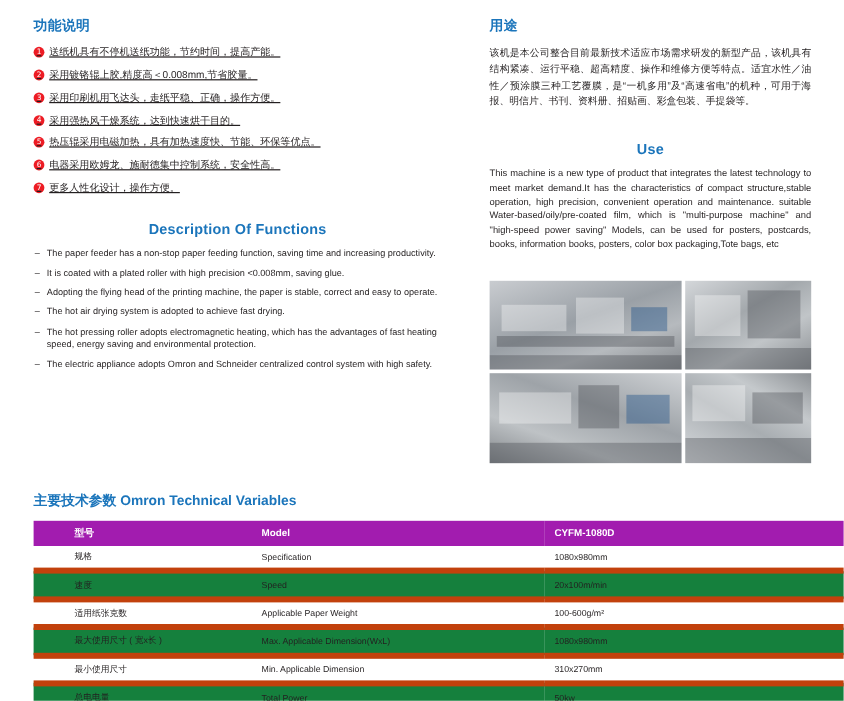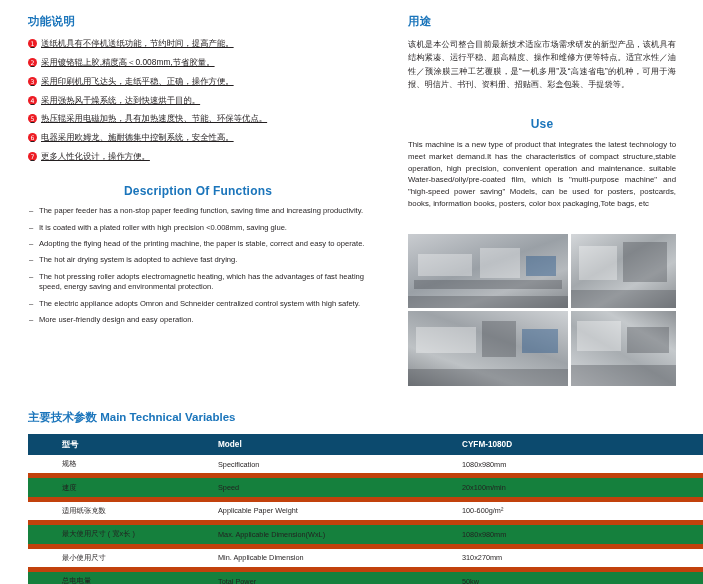--- a/index.html
+++ b/index.html
@@ -167,21 +167,21 @@
     font-weight: bold;
     color: #1b75bb;
     margin: 0 0 9px 0;
   }
   table.spec {
     border-collapse: collapse;
     width: 648px;
     table-layout: fixed;
   }
   table.spec th {
-    background: #0c4a6e;
+    background: #a21caf;
     color: #ffffff;
     font-size: 8.2px;
     font-weight: bold;
     text-align: left;
     padding: 5px 8px;
     border: none;
   }
   table.spec td {
     font-size: 7.3px;
     color: #231f20;
@@ -239,21 +239,20 @@
 
     <div class="desc-block">
       <h2 class="sec-title-en">Description Of Functions</h2>
       <ul class="dashlist">
         <li>The paper feeder has a non-stop paper feeding function, saving time and increasing productivity.</li>
         <li>It is coated with a plated roller with high precision &lt;0.008mm, saving glue.</li>
         <li>Adopting the flying head of the printing machine, the paper is stable, correct and easy to operate.</li>
         <li>The hot air drying system is adopted to achieve fast drying.</li>
         <li>The hot pressing roller adopts electromagnetic heating, which has the advantages of fast heating speed, energy saving and environmental protection.</li>
         <li>The electric appliance adopts Omron and Schneider centralized control system with high safety.</li>
-        <li>More user-friendly design and easy operation.</li>
       </ul>
     </div>
 
   </div>
 
   <div class="col-right">
     <h2 class="sec-title-cn">用途</h2>
     <p class="para-cn">该机是本公司整合目前最新技术适应市场需求研发的新型产品，该机具有结构紧凑、运行平稳、超高精度、操作和维修方便等特点。适宜水性／油性／预涂膜三种工艺覆膜，是“一机多用”及“高速省电”的机种，可用于海报、明信片、书刊、资料册、招贴画、彩盒包装、手提袋等。</p>
 
     <div class="use-block">
@@ -290,21 +289,21 @@
     <div class="ph ph4">
       <div class="inner">
         <div class="bar" style="left:6px;top:10px;width:44px;height:30px;"></div>
         <div class="darkbar" style="left:56px;top:16px;width:42px;height:26px;"></div>
         <div class="darkbar" style="left:0;top:54px;width:105px;height:21px;"></div>
       </div>
     </div>
   </div>
 
   <div class="table-section">
-    <h2 class="tbl-title">主要技术参数 Main Technical Variables</h2>
+    <h2 class="tbl-title">主要技术参数 Omron Technical Variables</h2>
     <table class="spec">
       <thead>
         <tr>
           <th class="c1 th1">型号</th>
           <th class="c2">Model</th>
           <th class="c3">CYFM-1080D</th>
         </tr>
       </thead>
       <tbody>
         <tr>

